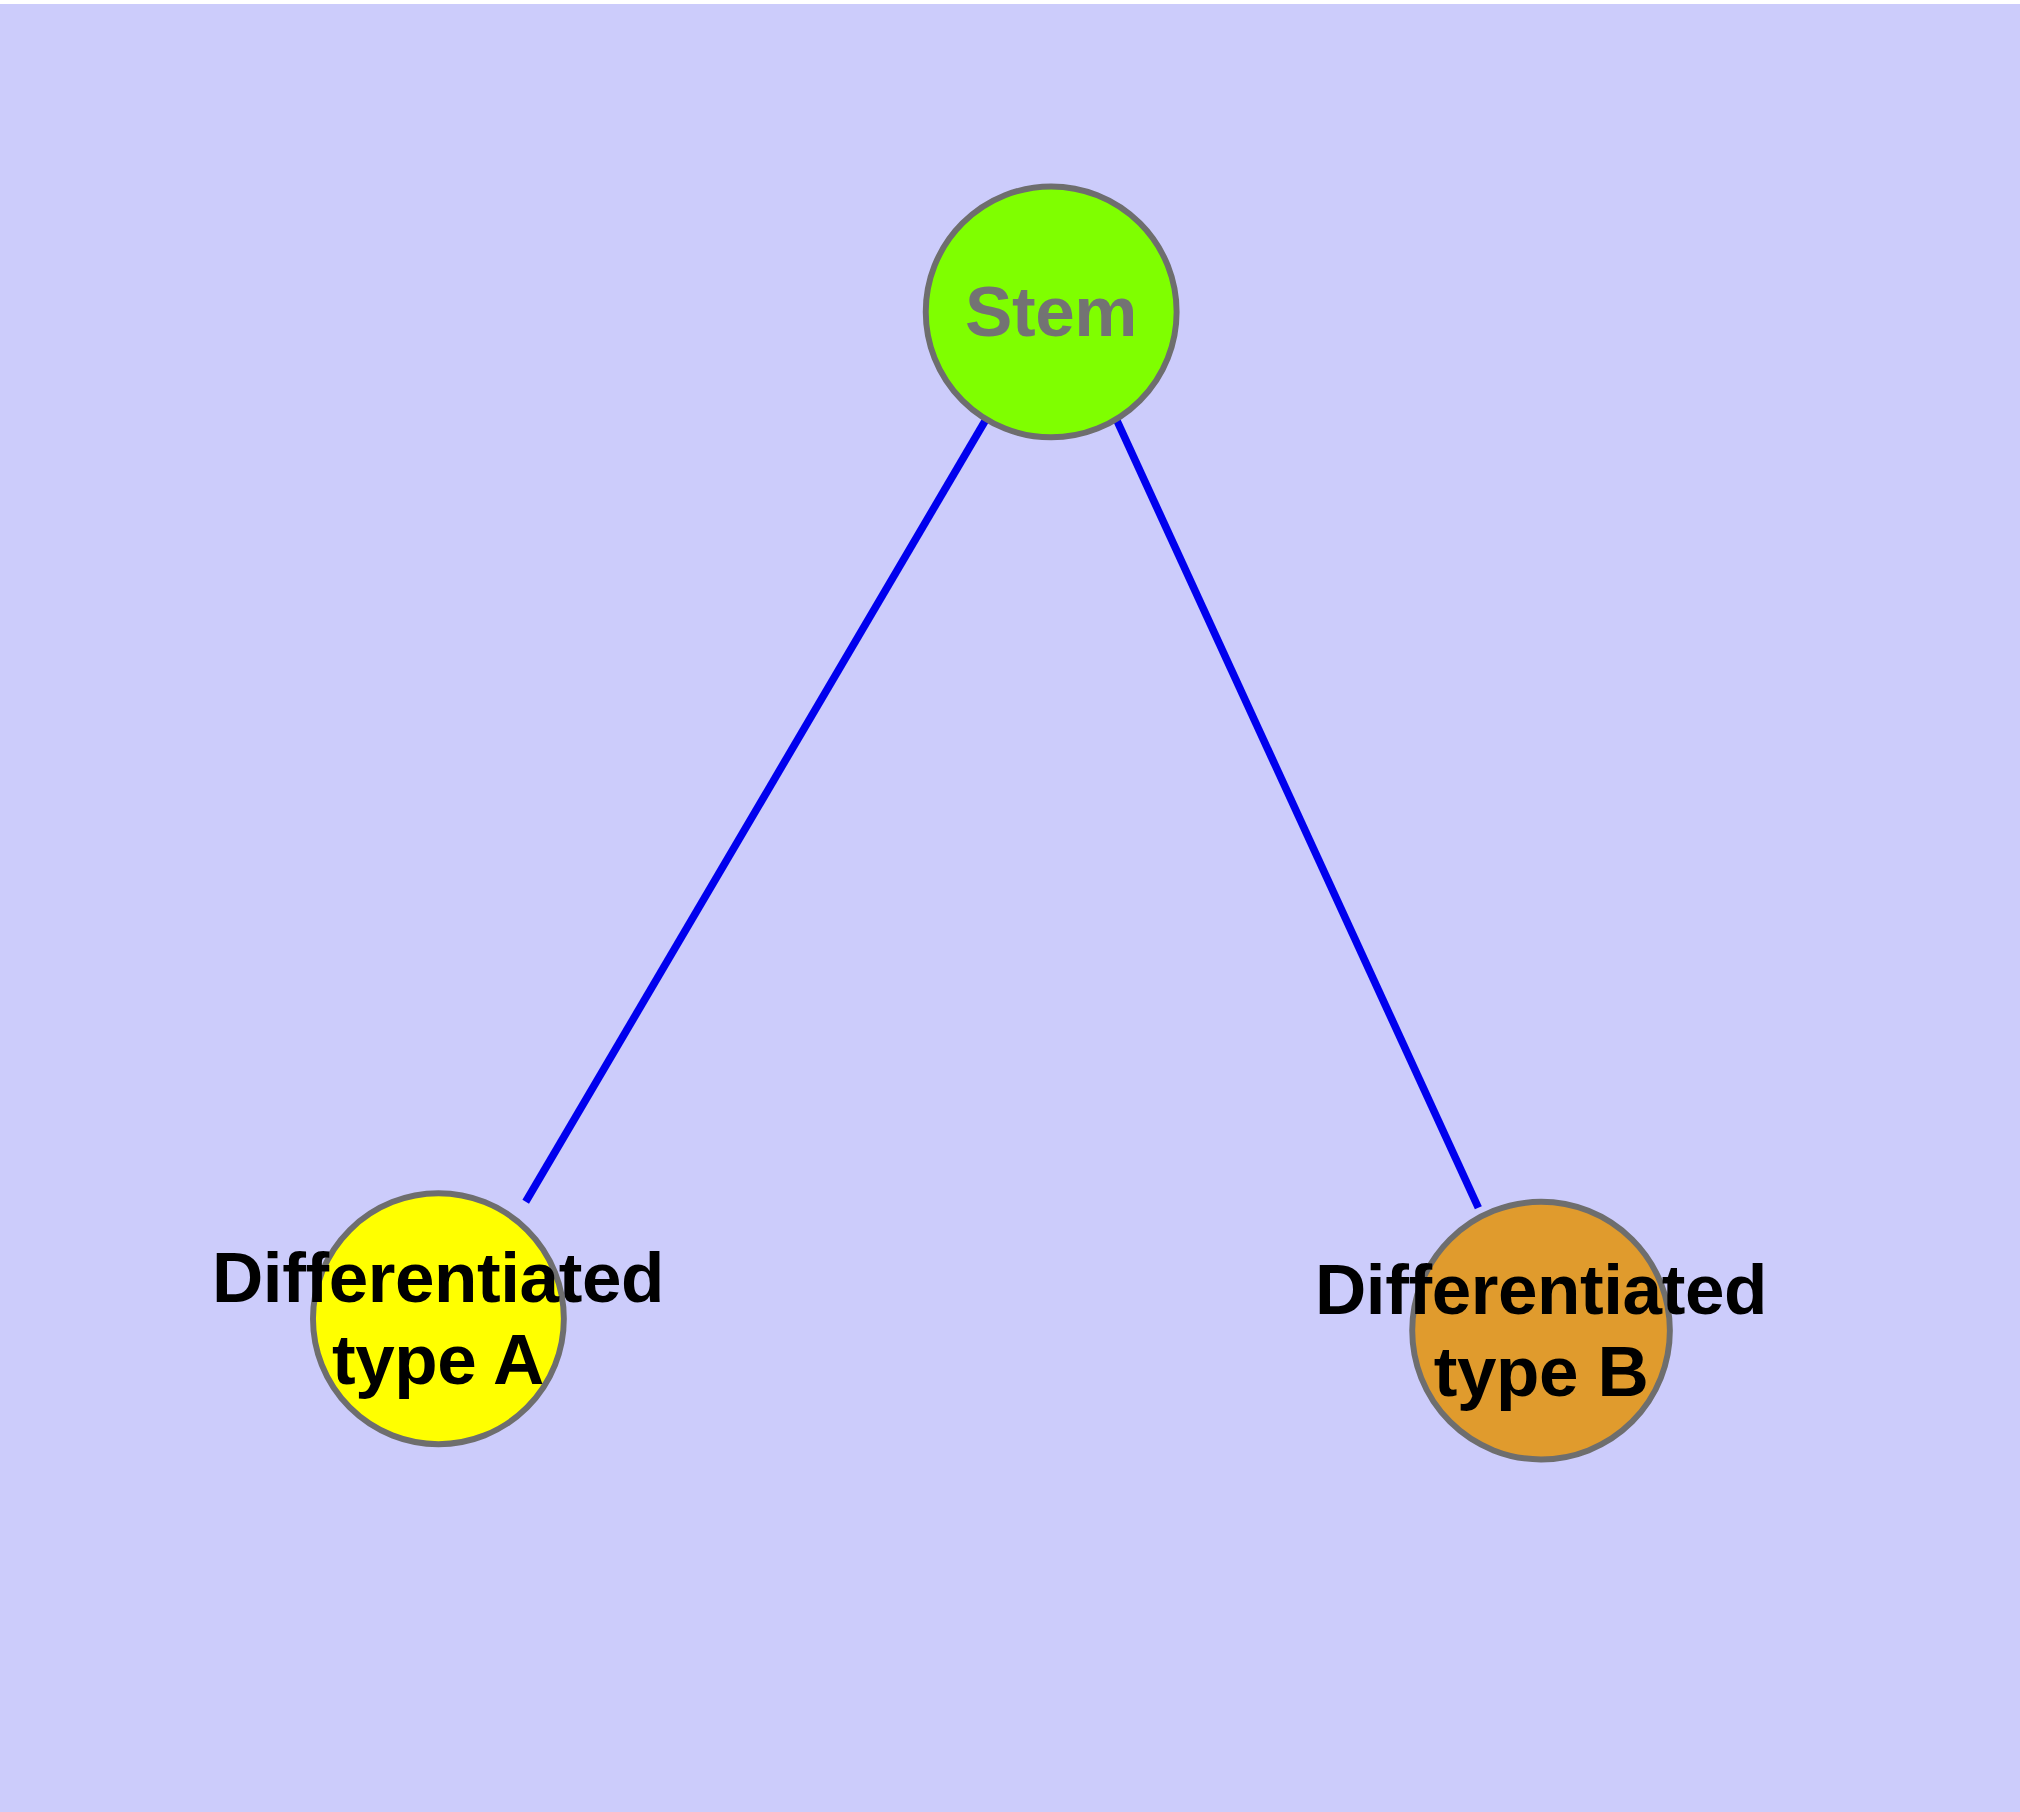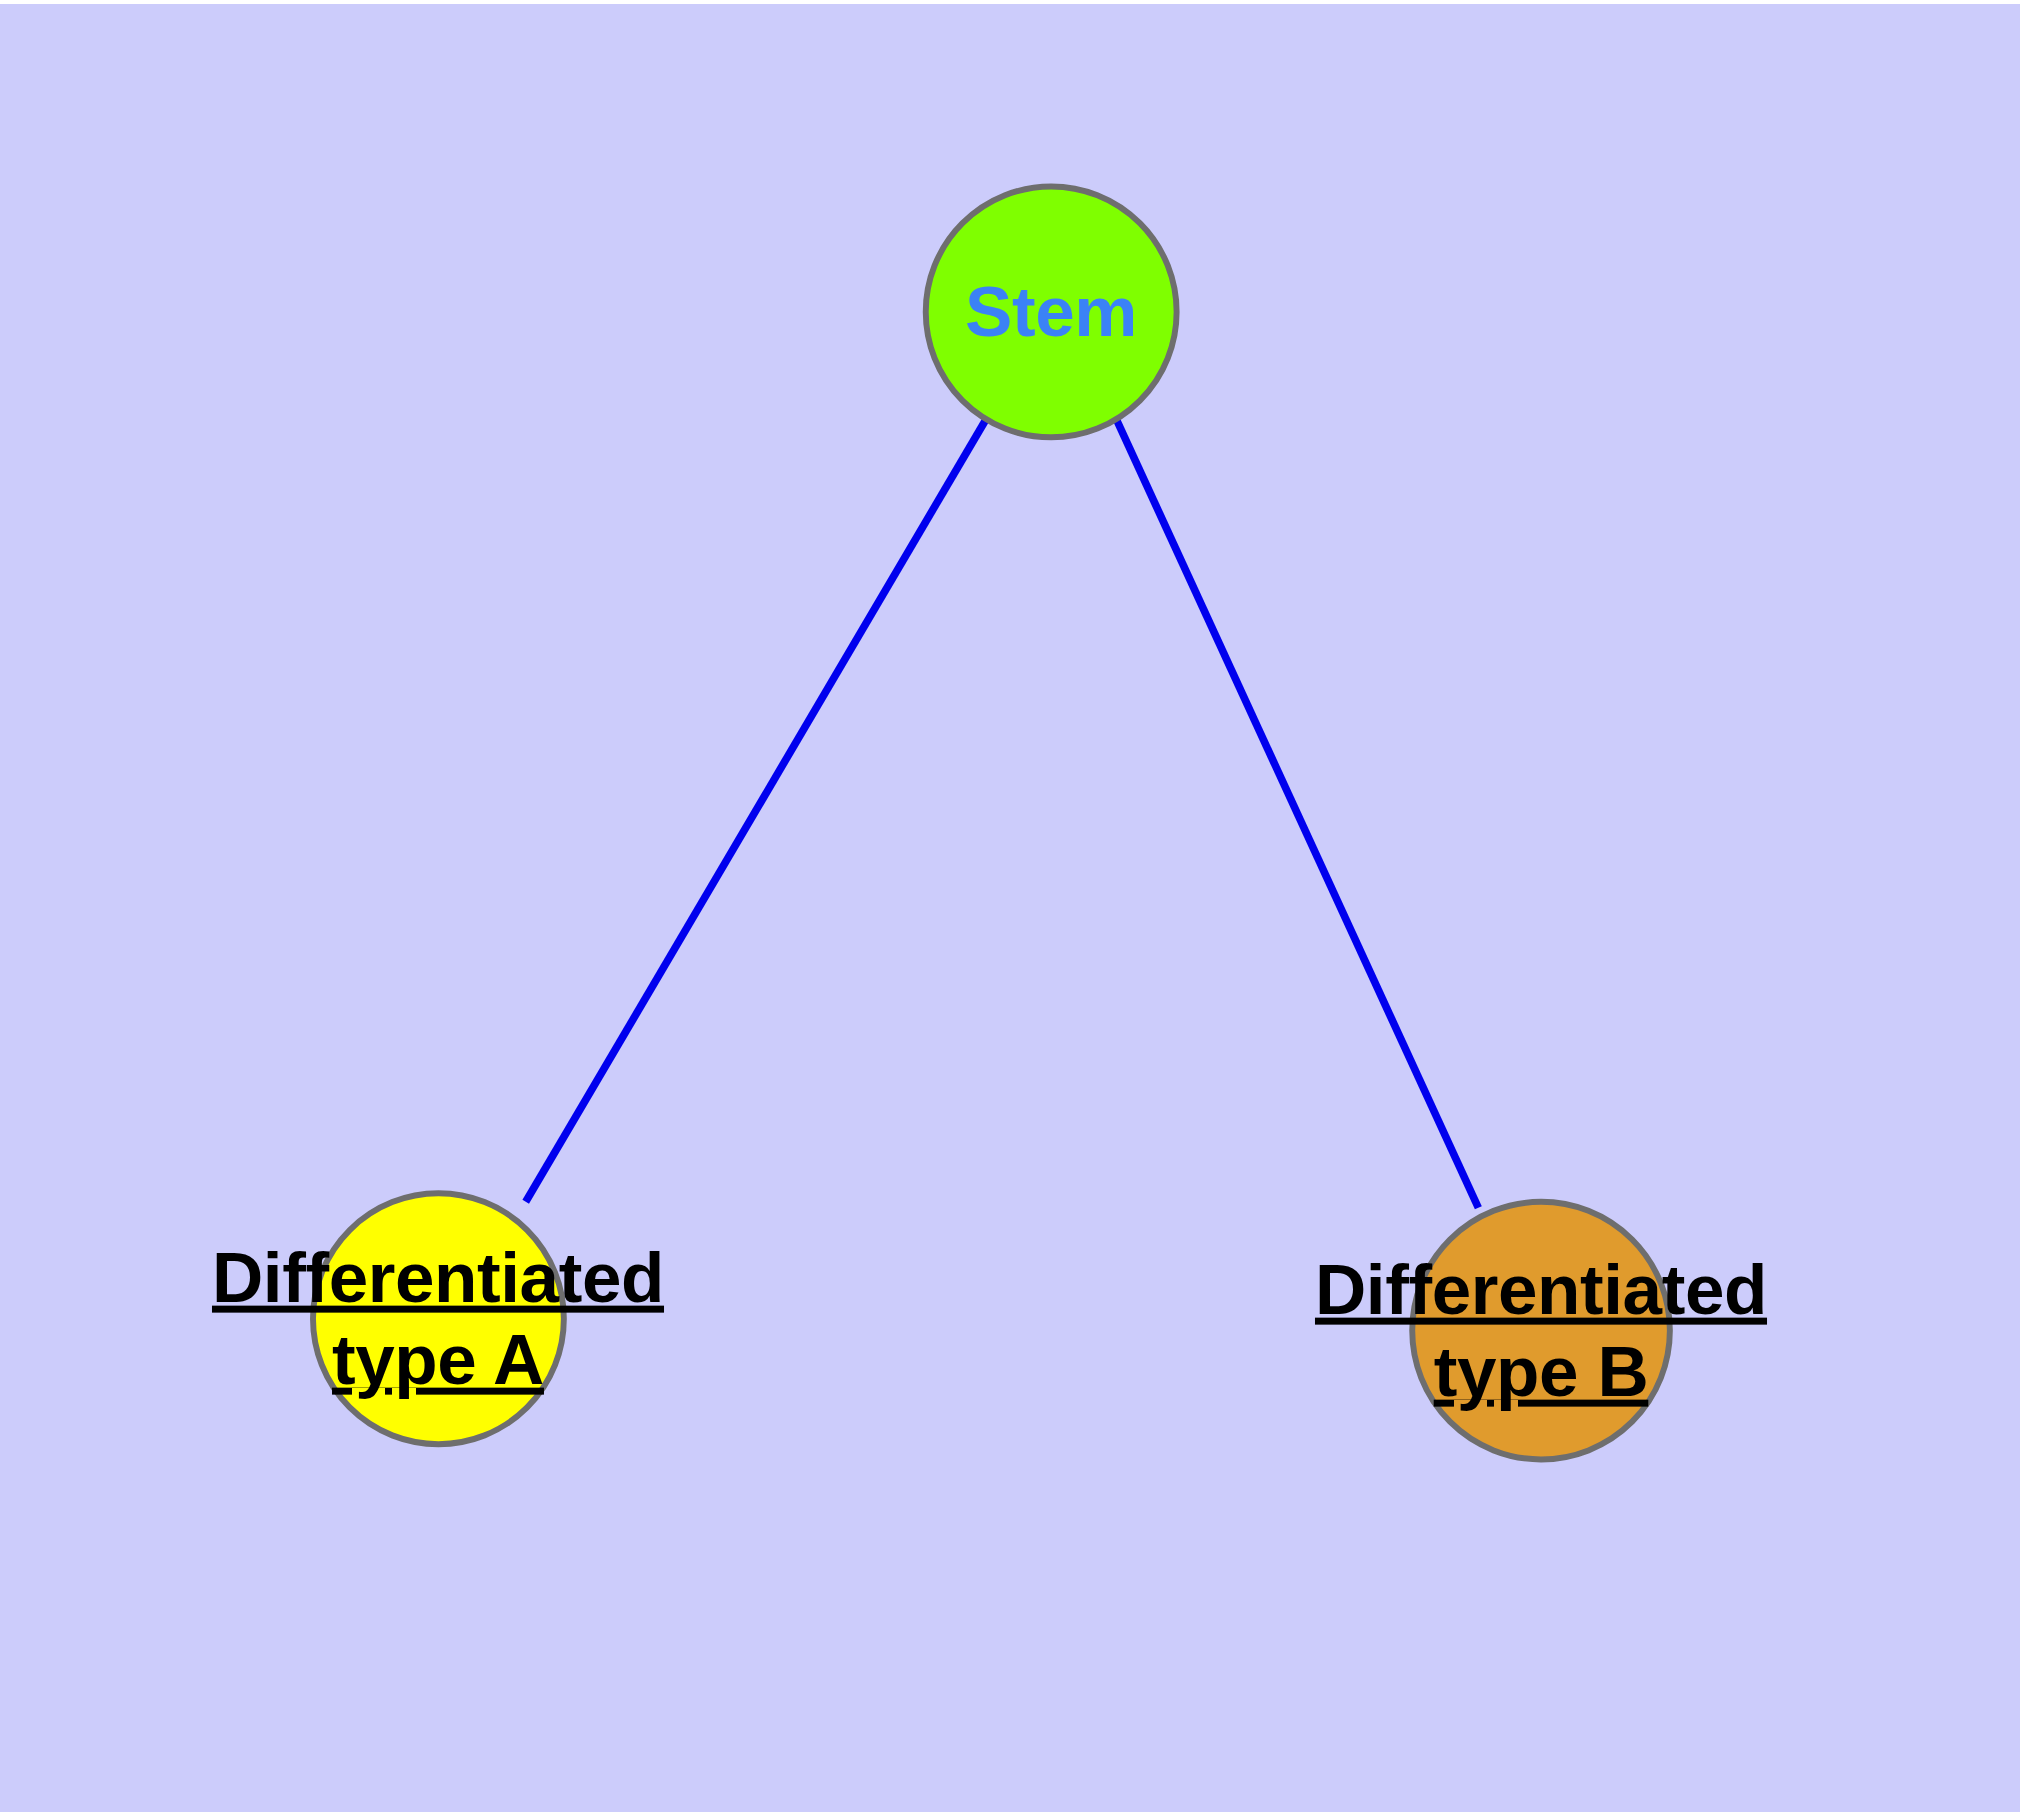--- a/index.html
+++ b/index.html
@@ -51,21 +51,20 @@
     line-height: 1.16;
     transform: translate(-50%, -50%);
     pointer-events: none;
     letter-spacing: -0.4px;
   }
   .node-label.root {
     font-size: 71px;
   }
   .node-label.leaf {
     font-size: 71px;
-    text-decoration: underline;
   }
 </style>
 </head>
 <body>
 
 <div id="canvas" style="width: 2021px; height: 1812px; background: rgb(255, 255, 255);">
 
   <div id="plot-area" style="background: rgb(204, 204, 251); top: 4.2px; width: 2021px; height: 1808px;"></div>
 
   <svg id="graph-svg" viewBox="0 0 2384 2138" xmlns="http://www.w3.org/2000/svg">
@@ -75,21 +74,21 @@
       <line class="edge-line" id="edge-stem-to-b" x1="1317" y1="495" x2="1744" y2="1425" stroke="#0000ee" stroke-width="9"></line>
     </g>
 
     <g>
       <circle class="node-circle" id="node-stem" cx="1240" cy="368" r="148" fill="#7fff00" stroke="#6e6e6e" stroke-width="7"></circle>
       <circle class="node-circle" id="node-diff_a" cx="517" cy="1556" r="148" fill="#ffff00" stroke="#6e6e6e" stroke-width="7"></circle>
       <circle class="node-circle" id="node-diff_b" cx="1818" cy="1570" r="152" fill="#e09b2d" stroke="#6e6e6e" stroke-width="7"></circle>
     </g>
   </svg>
 
-  <div class="node-label root" id="label-stem" style="left: 1051px; top: 312px; color: #3b82f6; font-size: 71px; font-weight: bold;">Stem</div>
+  <div class="node-label root" id="label-stem" style="left: 1051px; top: 312px; color: #737373; font-size: 71px; font-weight: bold;">Stem</div>
 
   <div class="node-label leaf" id="label-diff_a" style="left: 438px; top: 1319px; color: rgb(0, 0, 0); font-size: 71px; font-weight: bold;">Differentiated
 type A</div>
 
   <div class="node-label leaf" id="label-diff_b" style="left: 1541px; top: 1331px; color: rgb(0, 0, 0); font-size: 71px; font-weight: bold;">Differentiated
 type B</div>
 
 </div>
 
 

